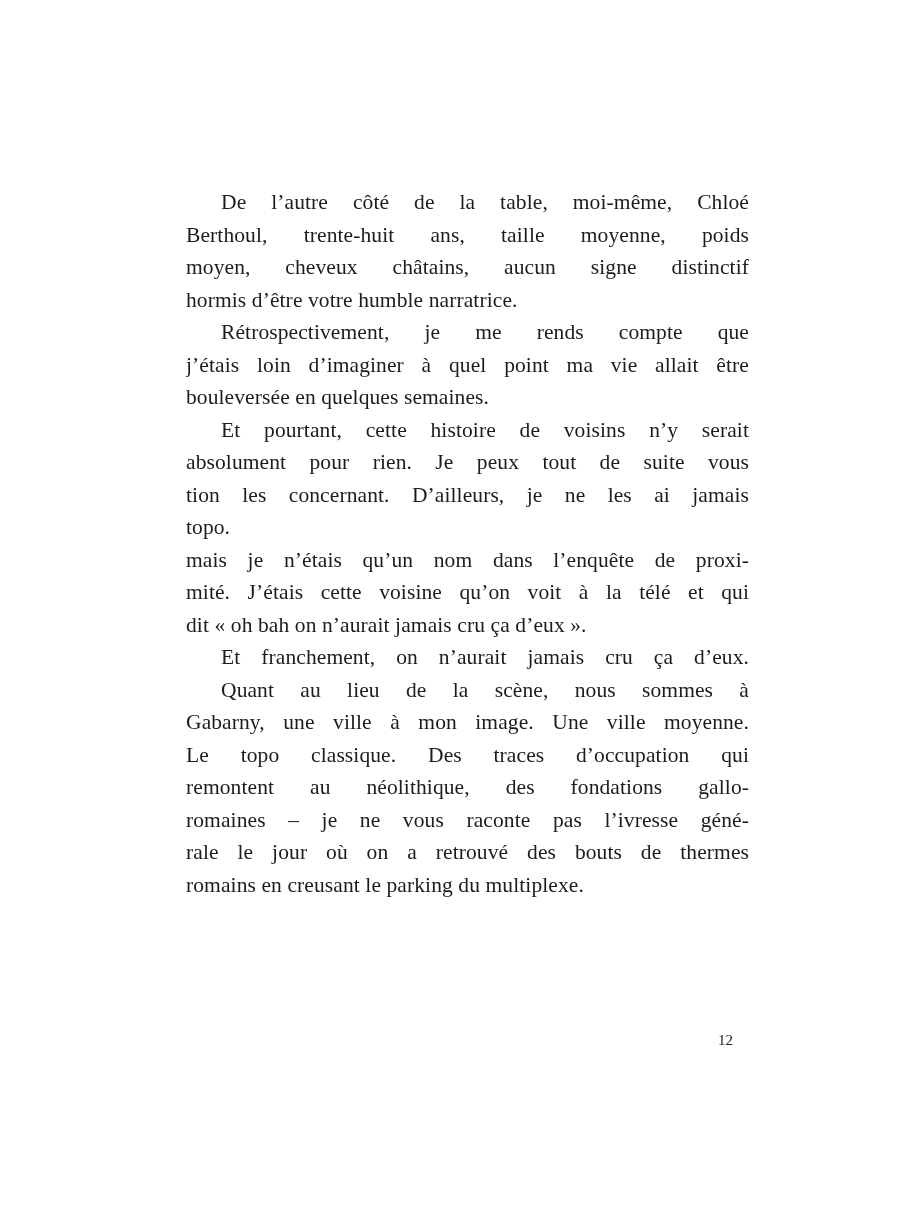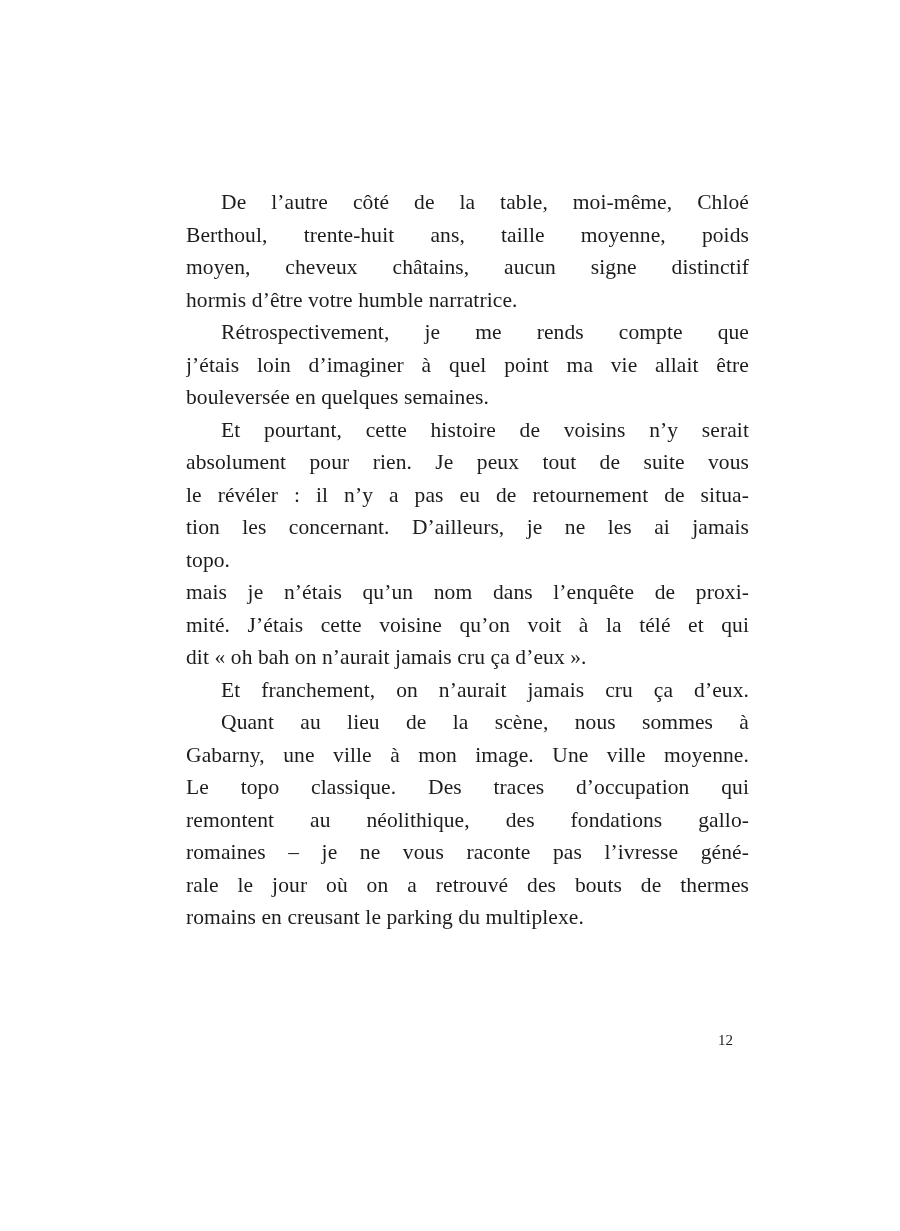--- a/index.html
+++ b/index.html
@@ -54,21 +54,20 @@
 <div class="textblock">
     <div class="line indent">De l’autre côté de la table, moi-même, Chloé</div>
     <div class="line">Berthoul, trente-huit ans, taille moyenne, poids</div>
     <div class="line">moyen, cheveux châtains, aucun signe distinctif</div>
     <div class="line last">hormis d’être votre humble narratrice.</div>
     <div class="line indent">Rétrospectivement, je me rends compte que</div>
     <div class="line">j’étais loin d’imaginer à quel point ma vie allait être</div>
     <div class="line last">bouleversée en quelques semaines.</div>
     <div class="line indent">Et pourtant, cette histoire de voisins n’y serait</div>
     <div class="line">absolument pour rien. Je peux tout de suite vous</div>
-    <div class="line">le révéler : il n’y a pas eu de retournement de situa-</div>
     <div class="line">tion les concernant. D’ailleurs, je ne les ai jamais</div>
     <div class="line last">topo.</div>
     <div class="line">mais je n’étais qu’un nom dans l’enquête de proxi-</div>
     <div class="line">mité. J’étais cette voisine qu’on voit à la télé et qui</div>
     <div class="line last">dit « oh bah on n’aurait jamais cru ça d’eux ».</div>
     <div class="line indent">Et franchement, on n’aurait jamais cru ça d’eux.</div>
     <div class="line indent">Quant au lieu de la scène, nous sommes à</div>
     <div class="line">Gabarny, une ville à mon image. Une ville moyenne.</div>
     <div class="line">Le topo classique. Des traces d’occupation qui</div>
     <div class="line">remontent au néolithique, des fondations gallo-</div>

